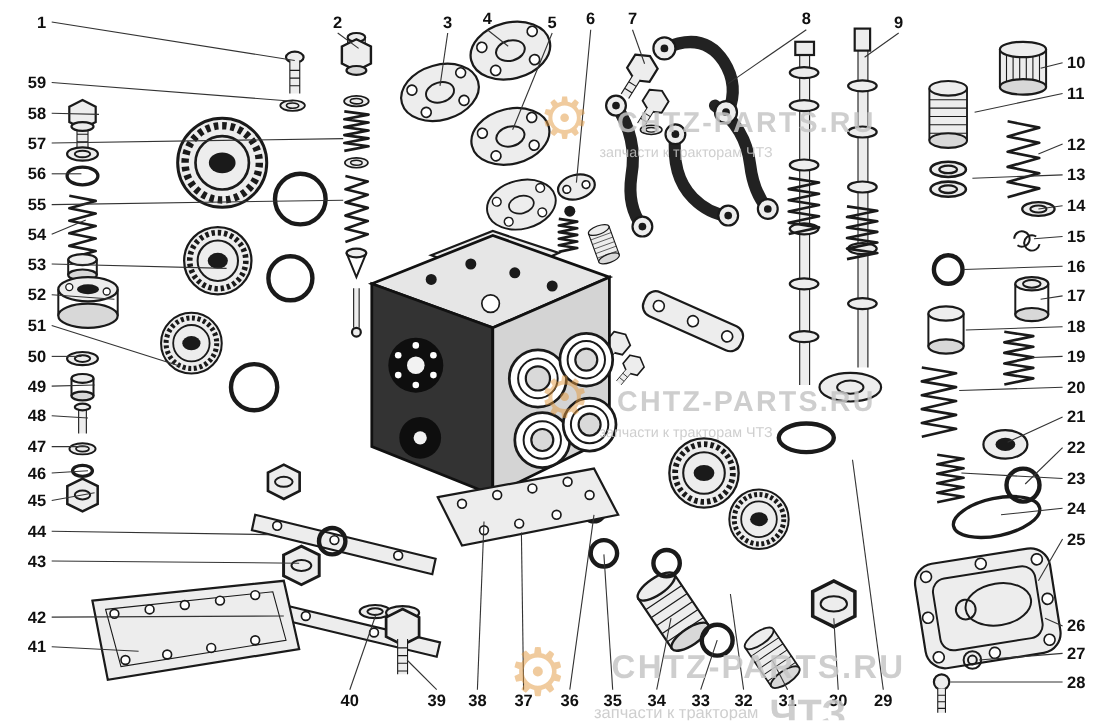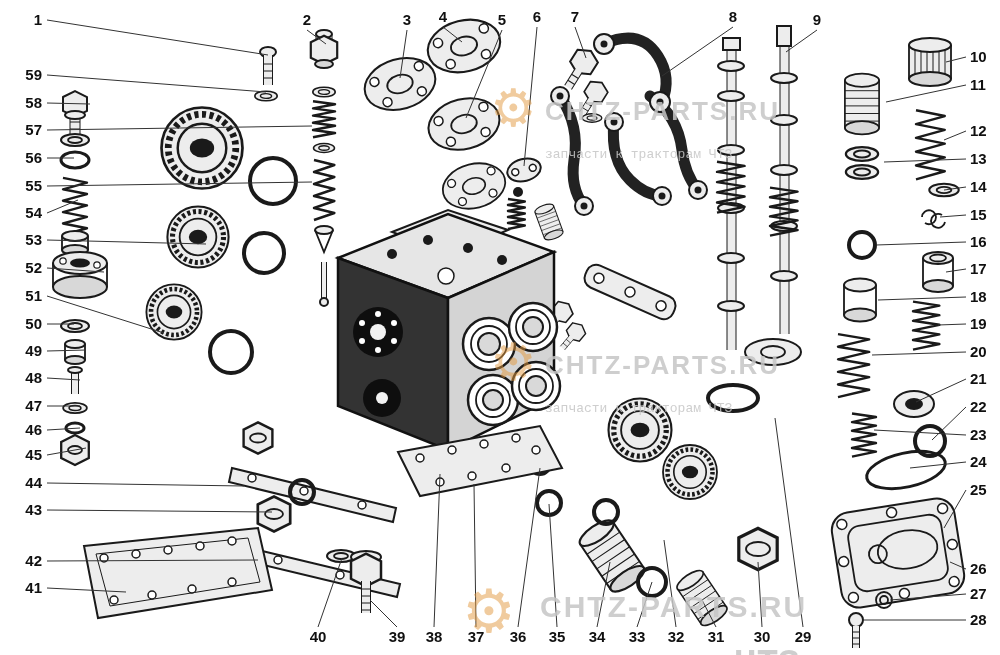--- a/index.html
+++ b/index.html
@@ -26,22 +26,22 @@
   .topface  { fill:#e6e6e6; stroke:#111111; stroke-width:2.5; }
   .frontface{ fill:#d4d4d4; stroke:#111111; stroke-width:2.5; }
   .darkface { fill:#333333; stroke:#111111; stroke-width:2.5; }
   .armline  { fill:none; stroke:#222222; stroke-width:11; stroke-linecap:round; }
   .coil { fill:none; stroke:#1a1a1a; stroke-width:2.4; stroke-linejoin:round; }
   .leader { stroke:#333333; stroke-width:1; }
   .callout { font:700 15px "Liberation Sans", sans-serif; fill:#101010; }
 
   
   .wm { position:absolute; z-index:3; pointer-events:none; opacity:0.85; }
-  .wm-brand { font-weight:bold; letter-spacing:2px; font-family:"Liberation Sans", sans-serif; }
-  .wm-sub   { margin-top:20px; font-family:Liberation Mono, monospace; }
+  .wm-brand { font-weight:bold; letter-spacing:2px; font-family:"Liberation Sans", sans-serif;margin-left:16px; }
+  .wm-sub   { margin-top:4px; font-family:Liberation Sans, sans-serif; }
   .wm-big   { font-size:2.4em; font-weight:bold; vertical-align:middle; margin-left:6px; }
   .wm-gear  { position:absolute; z-index:2; opacity:0.5; pointer-events:none; line-height:1; }
 </style>
 </head>
 <body>
 
 <div class="stage">
 
 <svg class="drawing" width="1000" height="655" viewBox="0 0 1000 655" xmlns="http://www.w3.org/2000/svg">
   <defs>

